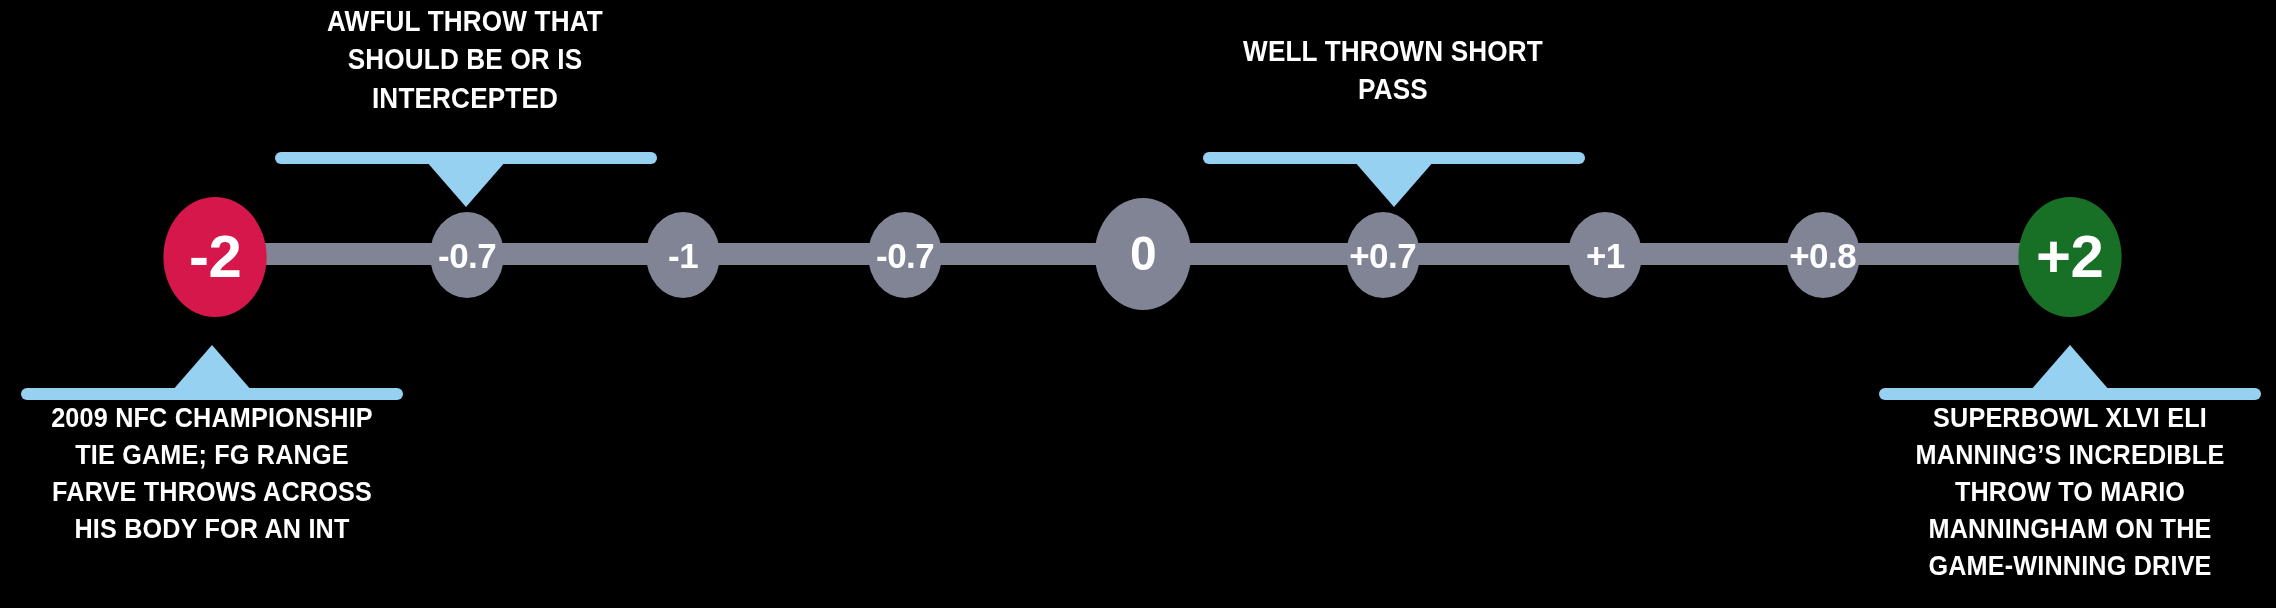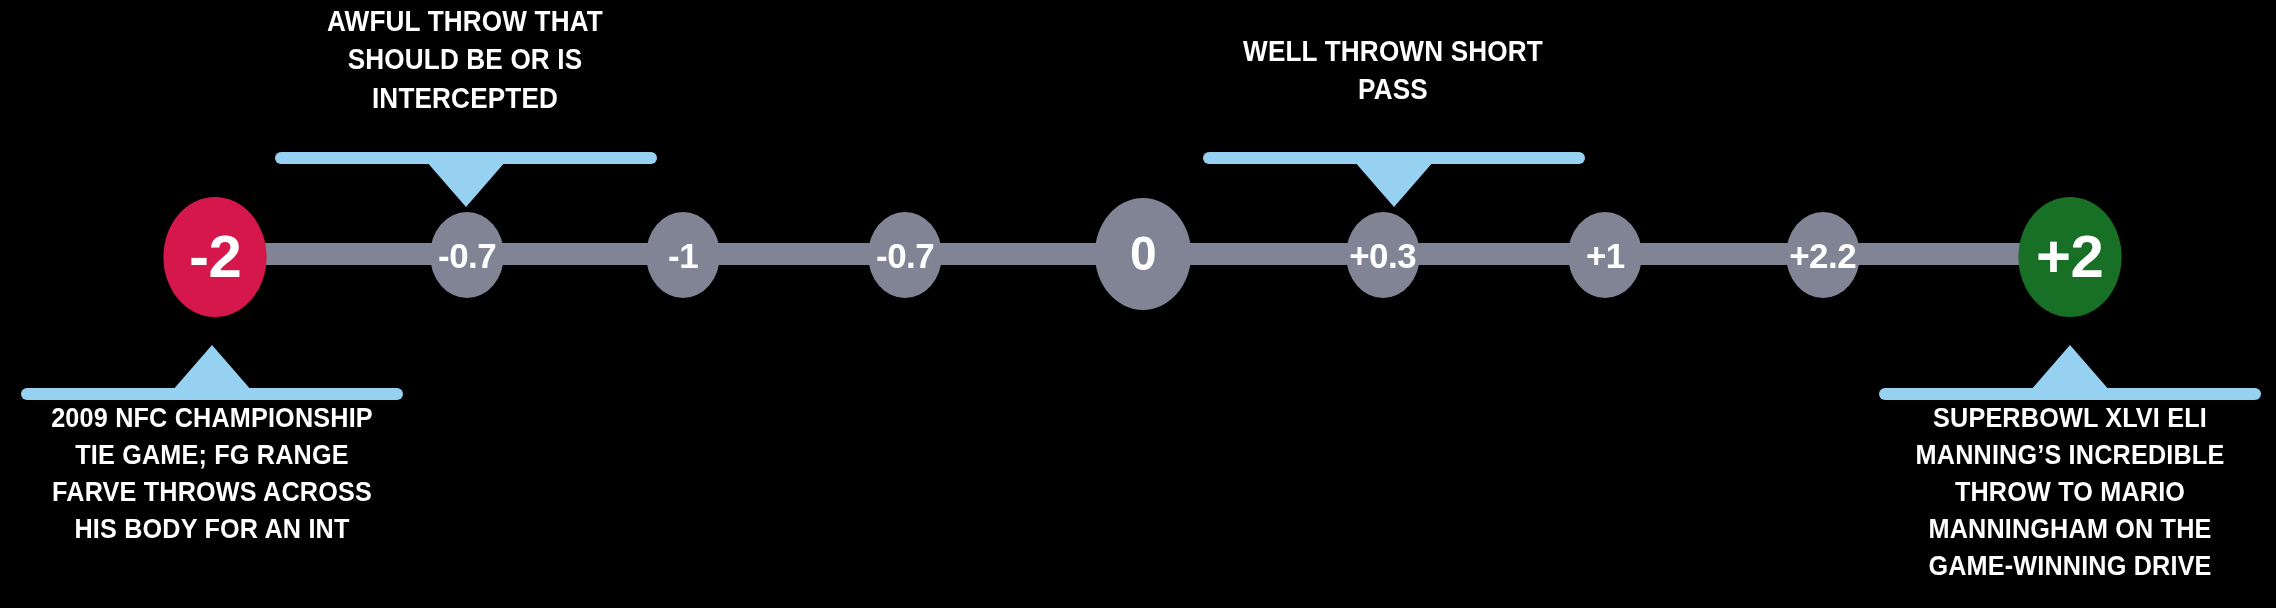--- a/index.html
+++ b/index.html
@@ -152,29 +152,29 @@
 
   <div class="node mid" style="left:862px; top:212px;">
     <span>-0.7</span>
   </div>
 
   <div class="node zero" style="left:1087px; top:198px;">
     <span>0</span>
   </div>
 
   <div class="node mid" style="left:1340px; top:212px;">
-    <span>+0.3</span>
+    <span>+0.7</span>
   </div>
 
   <div class="node mid" style="left:1562px; top:212px;">
     <span>+1</span>
   </div>
 
   <div class="node mid" style="left:1780px; top:212px;">
-    <span>+2.2</span>
+    <span>+0.8</span>
   </div>
 
   <div class="node endpoint pos-end" style="left:2010px; top:197px;">
     <span>+2</span>
   </div>
 
   <div class="callout up" style="left:21px; top:342px; width:382px; height:58px;">
     <div class="bar"></div>
     <div class="point" style="left:151px;"></div>
   </div>

